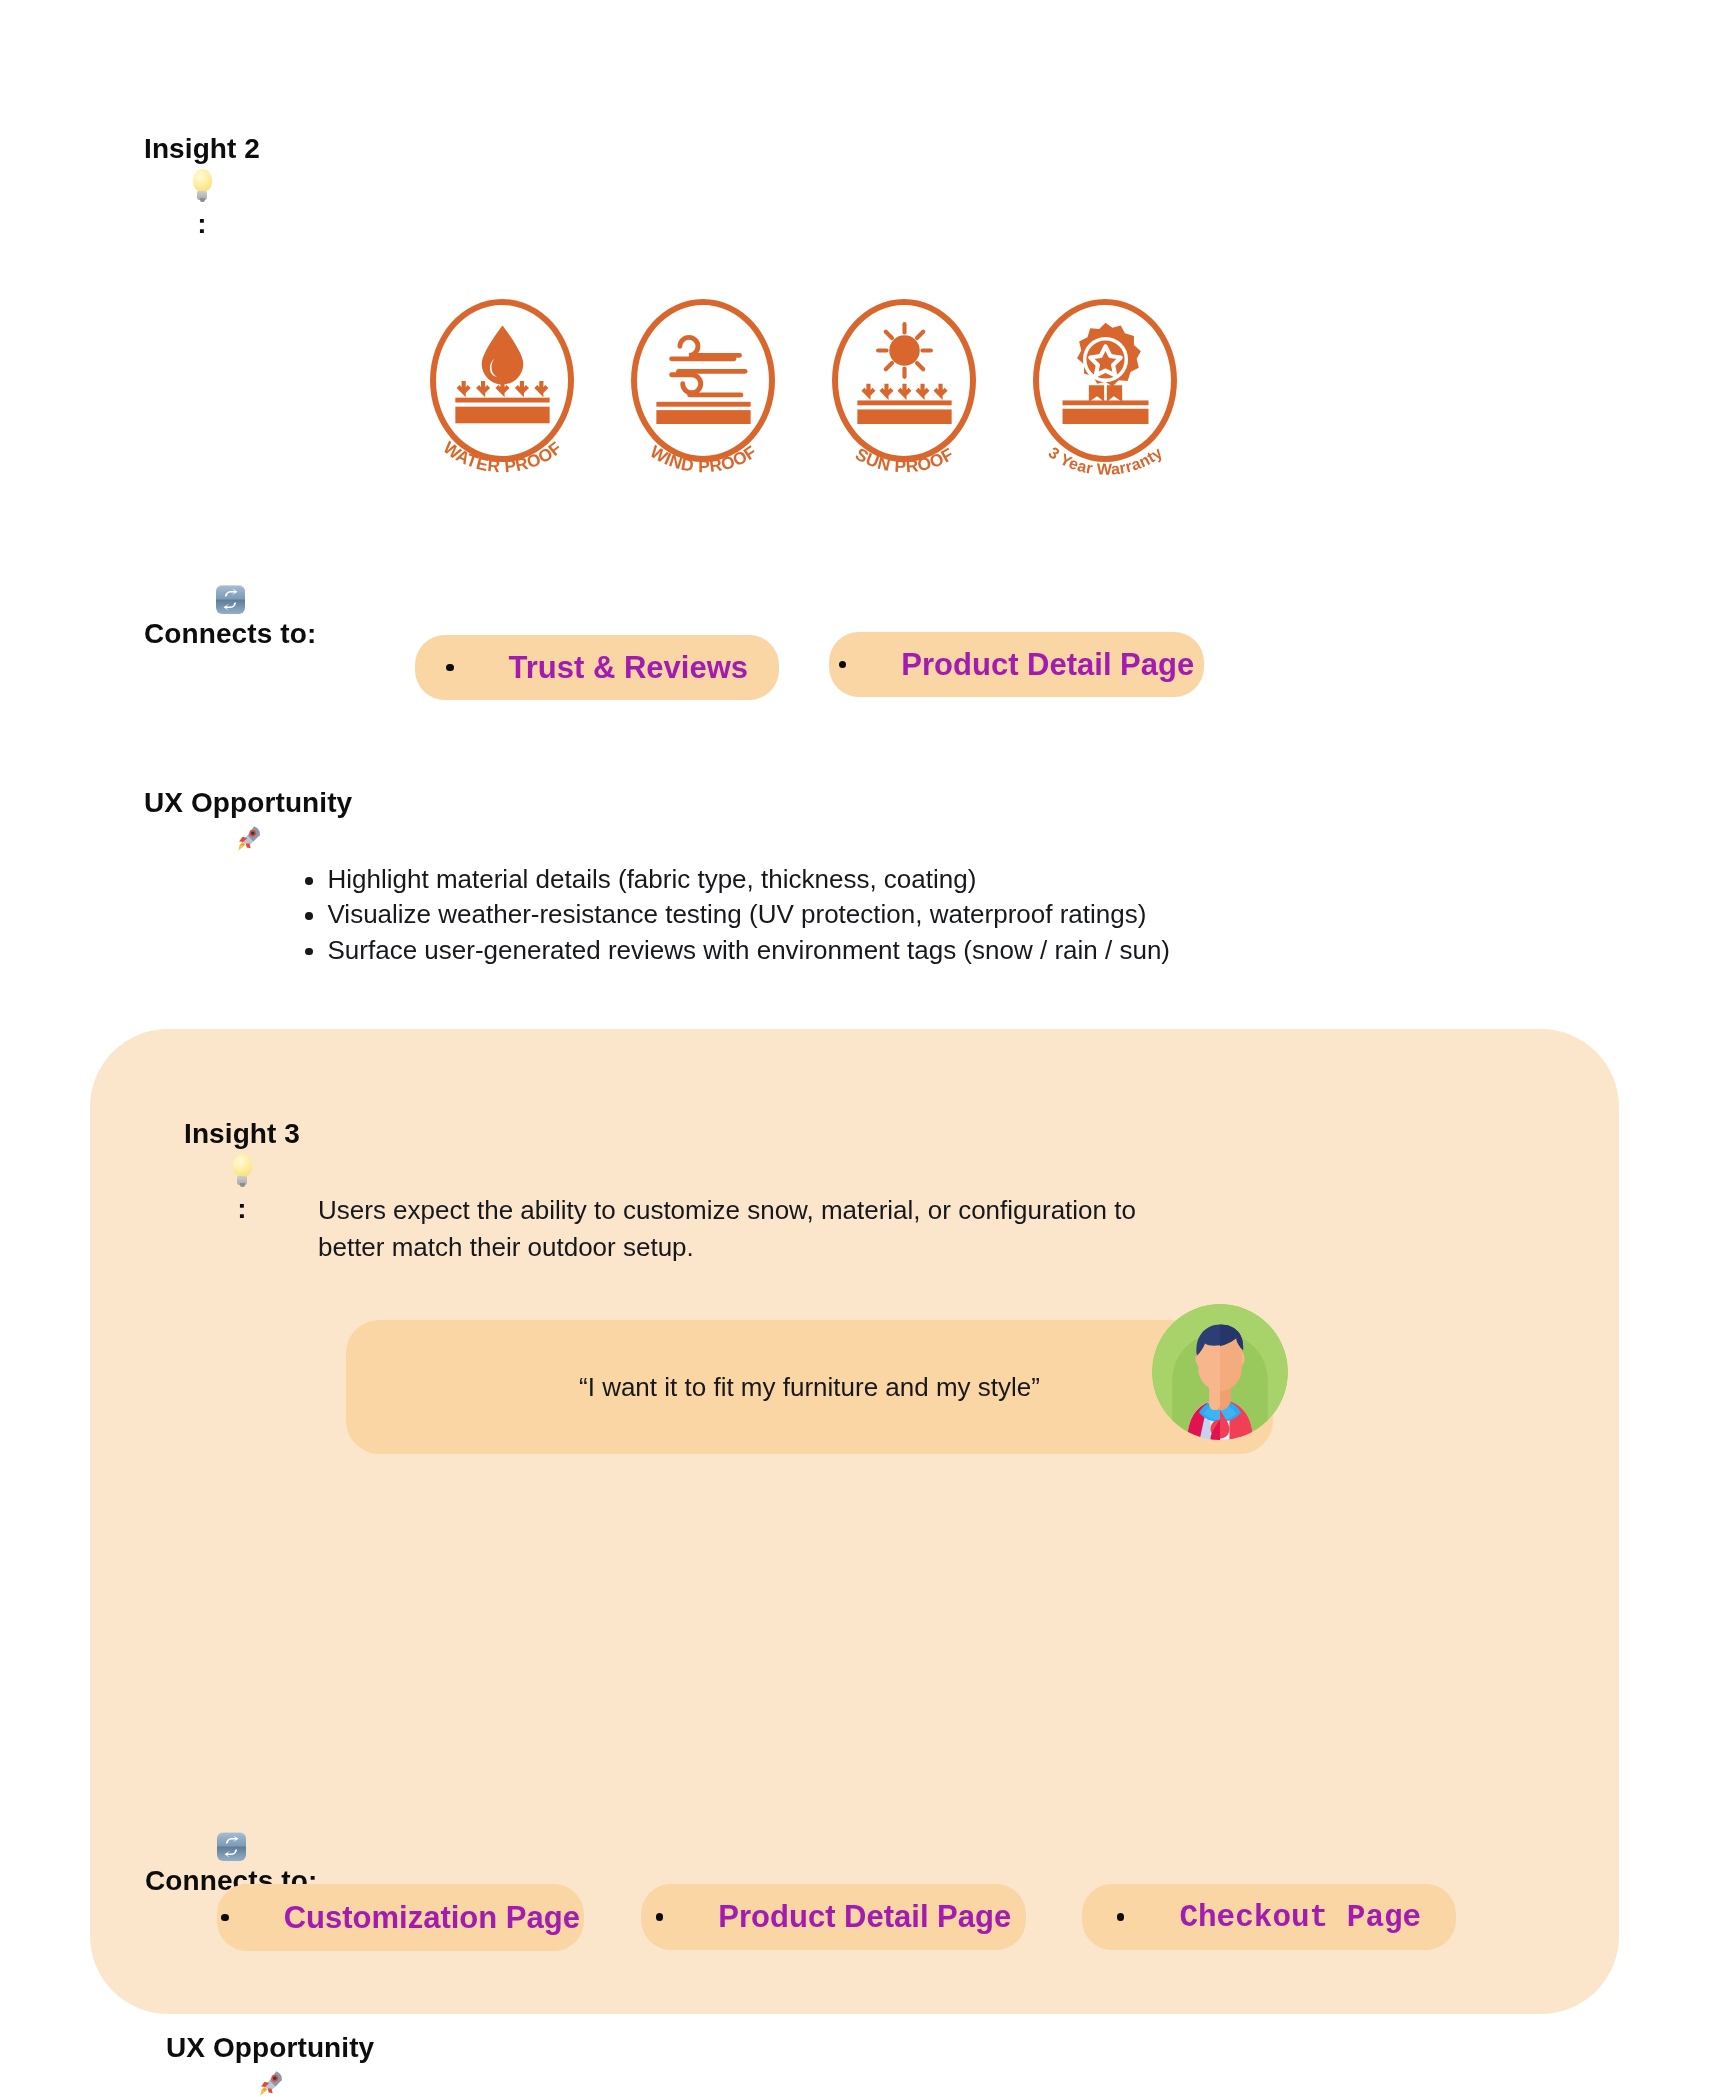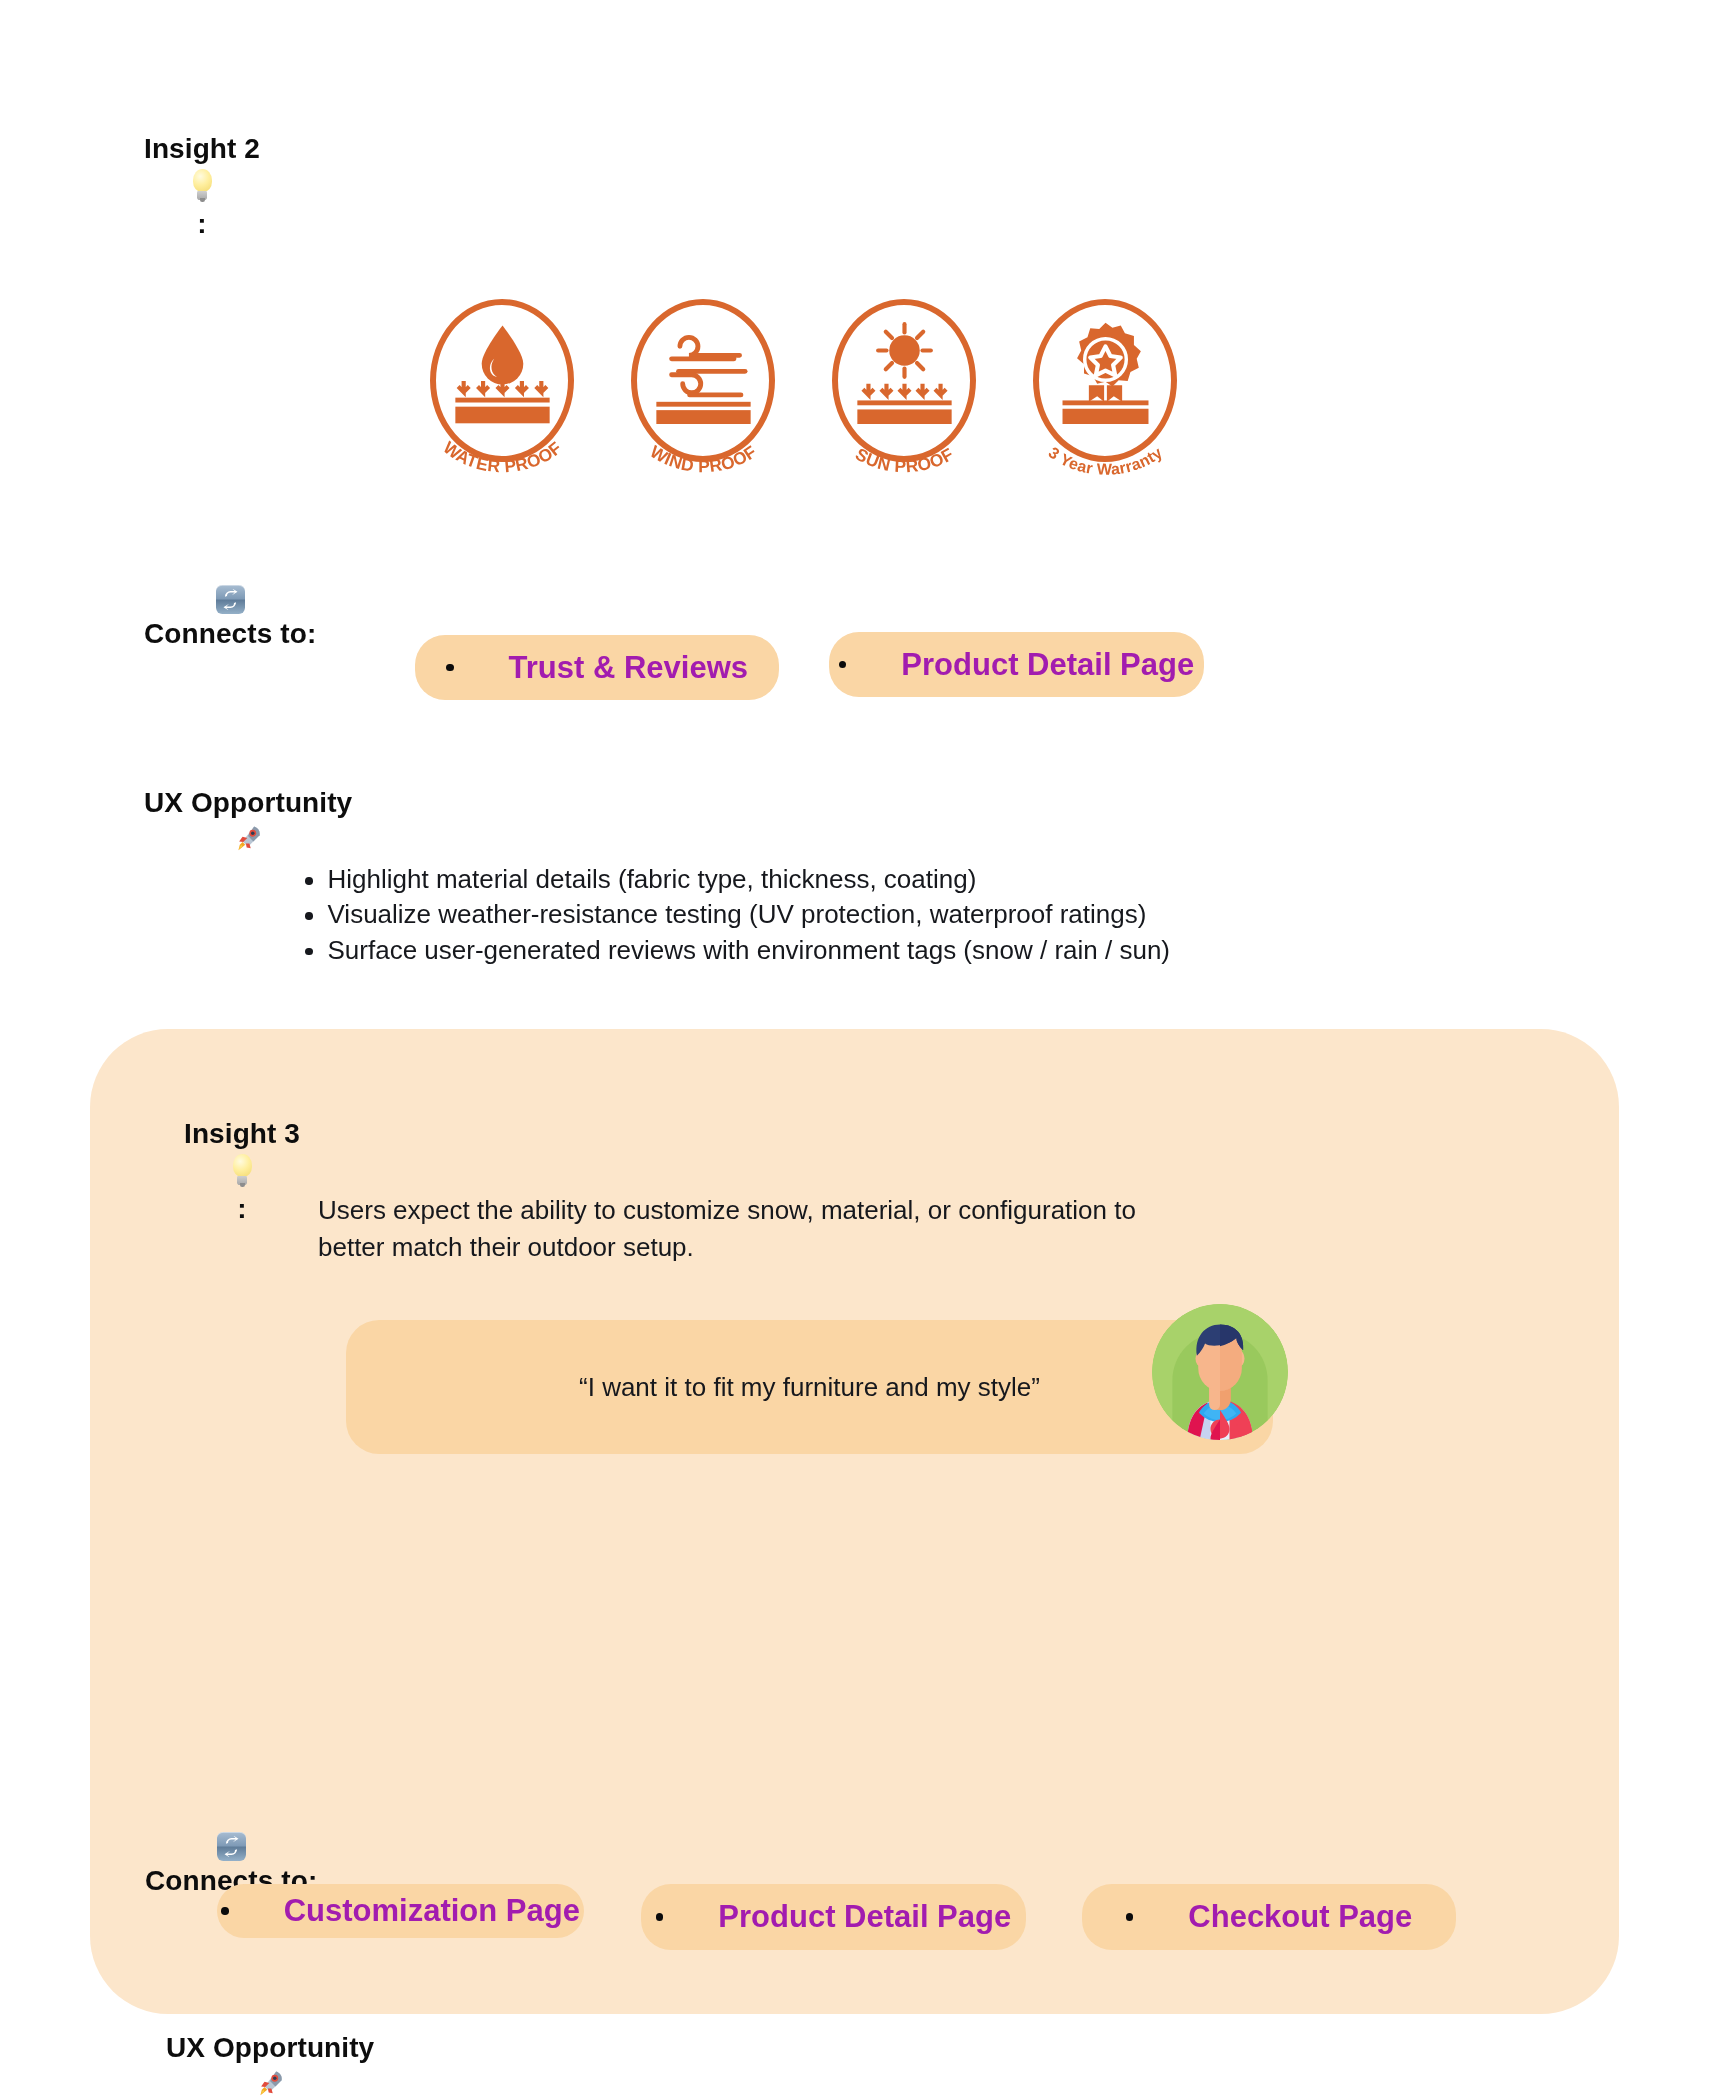--- a/index.html
+++ b/index.html
@@ -401,29 +401,29 @@
       <span class="emoji repeat-icon">
         <span class="plate"></span>
         <svg width="21" height="21" viewBox="0 0 30 30">
           <path d="M7 11 a8 8 0 0 1 8 -8 h6 l-4 -4 l8 5 l-8 5 l4 -4 h-6 a5 5 0 0 0 -5 5 z" fill="#ffffff"></path>
           <path d="M23 19 a8 8 0 0 1 -8 8 h-6 l4 4 l-8 -5 l8 -5 l-4 4 h6 a5 5 0 0 0 5 -5 z" fill="#ffffff"></path>
         </svg>
       </span>
       <span>Connects to:</span>
     </div>
 
-    <div class="pill" style="left:127px; top:855px; width:367px; height:54px;">
+    <div class="pill" style="left:127px; top:855px; width:367px; height:67px;">
       <span class="dot"></span>
       <span>Customization Page</span>
     </div>
     <div class="pill" style="left:551px; top:855px; width:385px; height:66px;">
       <span class="dot"></span>
       <span>Product Detail Page</span>
     </div>
-    <div class="pill" style="left:992px; top:855px; width:374px; height:66px;">
+    <div class="pill" style="left:992px; top:855px; width:374px; height:66px;font-family:Liberation Mono, monospace;">
       <span class="dot"></span>
       <span>Checkout Page</span>
     </div>
 
     <div class="section-heading" style="position:absolute; left:76px; top:1003px;">
       <span>UX Opportunity</span>
       <span class="emoji rocket-icon">
         <svg width="30" height="30" viewBox="0 0 44 44">
           <path d="M31 5 c6 2 9 7 8 13 l-17 17 l-8 -8 Z" fill="#b9c6d4"></path>
           <path d="M31 5 c6 2 9 7 8 13 l-9 9 l-8 -8 Z" fill="#8a99aa"></path>

